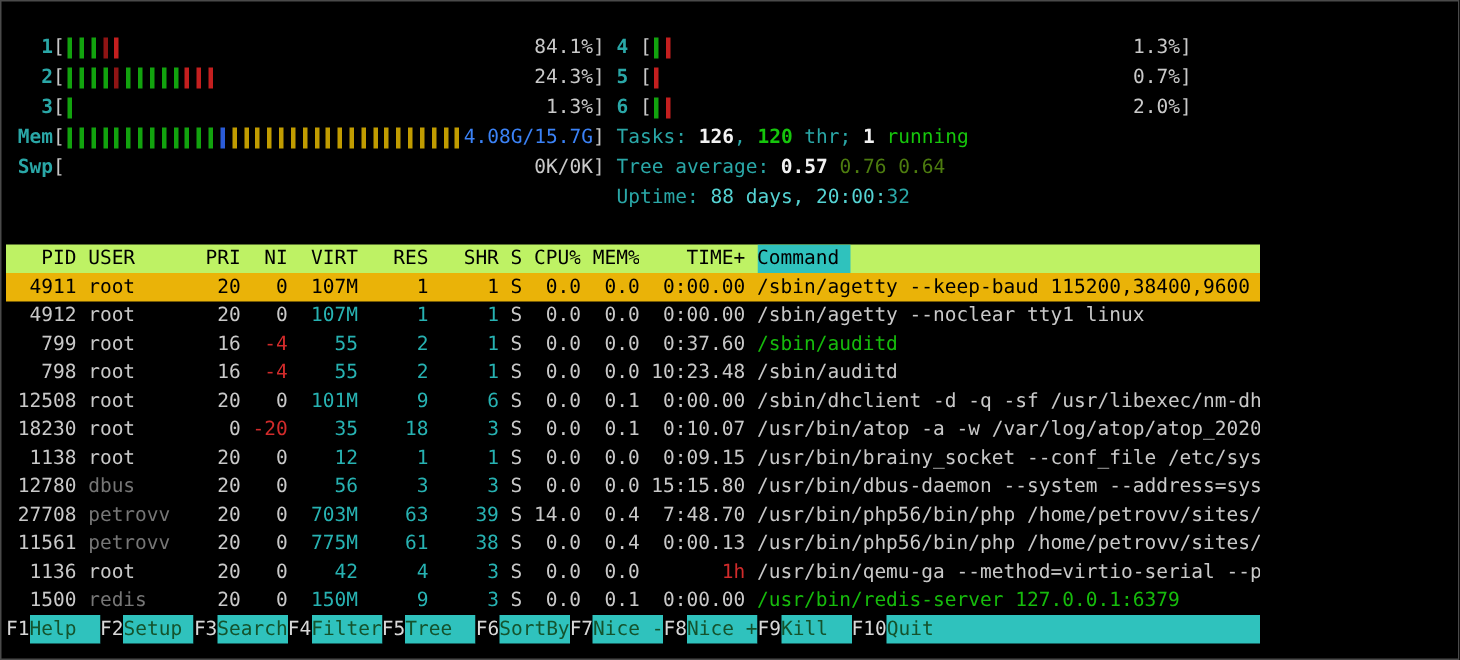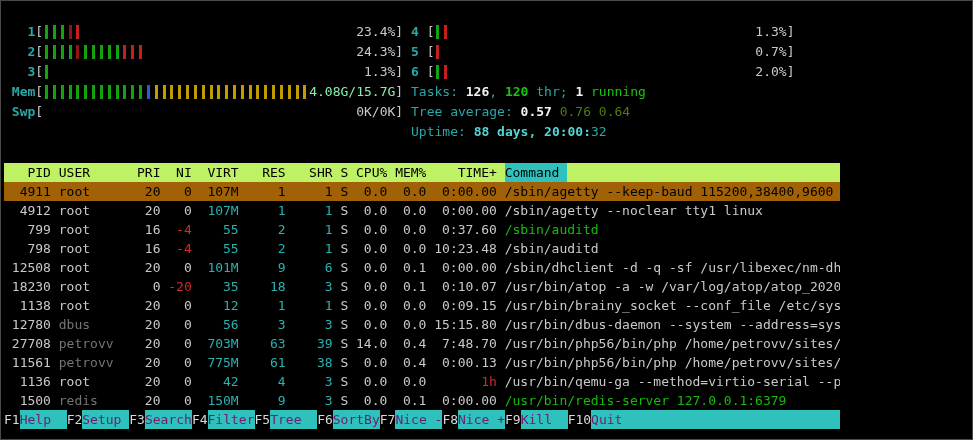--- a/index.html
+++ b/index.html
@@ -26,65 +26,65 @@
   .mcontent{position:relative;width:45ch;}
   .bars{position:absolute;left:2px;top:3px;bottom:3px;display:flex;align-items:stretch;}
   .bar{display:inline-block;width:3px;margin-right:4.83px;height:14px;}
   .bar.g{background:#12a30e;}
   .bar.dr{background:#8f1414;}
   .bar.r{background:#c41f1f;}
   .bar.b{background:#2b5cd8;}
   .bar.y{background:#c19c00;}
   .mval{position:absolute;right:0;top:0;}
   .mval.default{color:#c9c9c9;}
-  .mval.yellow{color:#86efac;text-align:center;}
+  .mval.yellow{color:#3b82f6;text-align:center;}
   .iline{height:20px;line-height:20px;white-space:pre;}
   .t-label{color:#2aa7a7;}
   .t-boldwhite{color:#f2f2f2;font-weight:bold;}
   .t-boldgreen{color:#16c60c;font-weight:bold;}
   .t-green{color:#16c60c;}
   .t-white{color:#4d7c0f;margin-top:18px;}
-  .t-boldbcyan{color:#55d3d3;font-weight:bold;}
+  .t-boldbcyan{color:#55d3d3;font-weight:normal;}
   .t-cyan{color:#2aa7a7;text-align:right;}
   
   .spacer{height:21px;}
   .ptable{width:836px;}
   .prow{
     display:grid;
     grid-template-columns:6ch 9ch 3ch 3ch 5ch 5ch 5ch 1ch 4ch 4ch 8ch minmax(0,1fr);
     column-gap:1ch;
     height:19px;line-height:19px;
     white-space:pre;overflow:hidden;
   }
   .prow span{display:block;overflow:hidden;}
   .ra{text-align:right;}
   .thead{background:#bef264;color:#000;font-weight:normal;}
   .thead .sortcol{background:#2fc2bd;display:inline-block;padding-right:1ch;}
   .c-cy{color:#27b2b2;text-align:right;}
   .c-red{color:#d12b2b;}
   .c-dim{color:#767676;}
   .c-green{color:#16bb0c;}
-  .prow.selected{background:#a16207;}
+  .prow.selected{background:#eab308;}
   .prow.selected span, .prow.selected span *{color:#000 !important;}
   
   .fnbar{display:flex;width:836px;height:19px;line-height:19px;white-space:pre;margin-top:0;}
   .fnkey{color:#d8d8d8;background:#000;}
-  .fnlabel{color:#701a75;background:#2fc2bd;}
+  .fnlabel{color:#14532d;background:#2fc2bd;}
   .fnitem{display:flex;}
   .fnitem:last-child{flex:1;justify-content:flex-end;}
   .fnitem:last-child .fnlabel{flex:1;}
 </style>
 </head>
 <body>
 
 <div class="screen">
   <div class="term">
     <div class="top">
       <div class="col-left" id="meters-left">
-          <div class="mline"><span class="mlabel">1</span><span class="bracket">[</span><span class="mcontent"><span class="bars"><span class="bar g"></span><span class="bar g"></span><span class="bar g"></span><span class="bar dr"></span><span class="bar r"></span></span><span class="mval default">23.4%</span></span><span class="bracket">]</span></div>
+          <div class="mline"><span class="mlabel">1</span><span class="bracket">[</span><span class="mcontent"><span class="bars"><span class="bar g"></span><span class="bar g"></span><span class="bar g"></span><span class="bar dr"></span><span class="bar r"></span></span><span class="mval default">84.1%</span></span><span class="bracket">]</span></div>
           <div class="mline"><span class="mlabel">2</span><span class="bracket">[</span><span class="mcontent"><span class="bars"><span class="bar g"></span><span class="bar g"></span><span class="bar g"></span><span class="bar g"></span><span class="bar dr"></span><span class="bar g"></span><span class="bar g"></span><span class="bar g"></span><span class="bar g"></span><span class="bar g"></span><span class="bar r"></span><span class="bar r"></span><span class="bar r"></span></span><span class="mval default">24.3%</span></span><span class="bracket">]</span></div>
           <div class="mline"><span class="mlabel">3</span><span class="bracket">[</span><span class="mcontent"><span class="bars"><span class="bar g"></span></span><span class="mval default">1.3%</span></span><span class="bracket">]</span></div>
           <div class="mline"><span class="mlabel">Mem</span><span class="bracket">[</span><span class="mcontent"><span class="bars"><span class="bar g"></span><span class="bar g"></span><span class="bar g"></span><span class="bar g"></span><span class="bar g"></span><span class="bar g"></span><span class="bar g"></span><span class="bar g"></span><span class="bar g"></span><span class="bar g"></span><span class="bar g"></span><span class="bar g"></span><span class="bar g"></span><span class="bar b"></span><span class="bar y"></span><span class="bar y"></span><span class="bar y"></span><span class="bar y"></span><span class="bar y"></span><span class="bar y"></span><span class="bar y"></span><span class="bar y"></span><span class="bar y"></span><span class="bar y"></span><span class="bar y"></span><span class="bar y"></span><span class="bar y"></span><span class="bar y"></span><span class="bar y"></span><span class="bar y"></span><span class="bar y"></span><span class="bar y"></span><span class="bar y"></span><span class="bar y"></span></span><span class="mval yellow">4.08G/15.7G</span></span><span class="bracket">]</span></div>
           <div class="mline"><span class="mlabel">Swp</span><span class="bracket">[</span><span class="mcontent"><span class="bars"></span><span class="mval default">0K/0K</span></span><span class="bracket">]</span></div>
         </div>
       <div class="col-right">
         <div id="meters-right">
             <div class="mline"><span class="mlabel">4</span><span class="bracket">[</span><span class="mcontent"><span class="bars"><span class="bar g"></span><span class="bar r"></span></span><span class="mval default">1.3%</span></span><span class="bracket">]</span></div>
             <div class="mline"><span class="mlabel">5</span><span class="bracket">[</span><span class="mcontent"><span class="bars"><span class="bar r"></span></span><span class="mval default">0.7%</span></span><span class="bracket">]</span></div>
             <div class="mline"><span class="mlabel">6</span><span class="bracket">[</span><span class="mcontent"><span class="bars"><span class="bar g"></span><span class="bar r"></span></span><span class="mval default">2.0%</span></span><span class="bracket">]</span></div>

